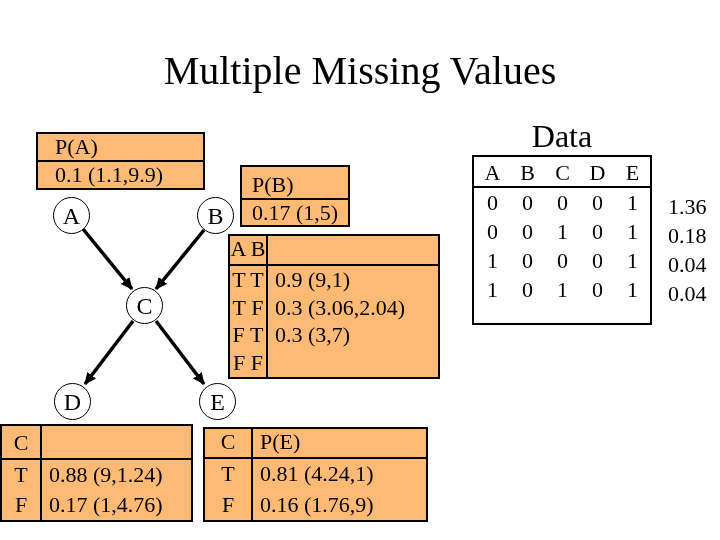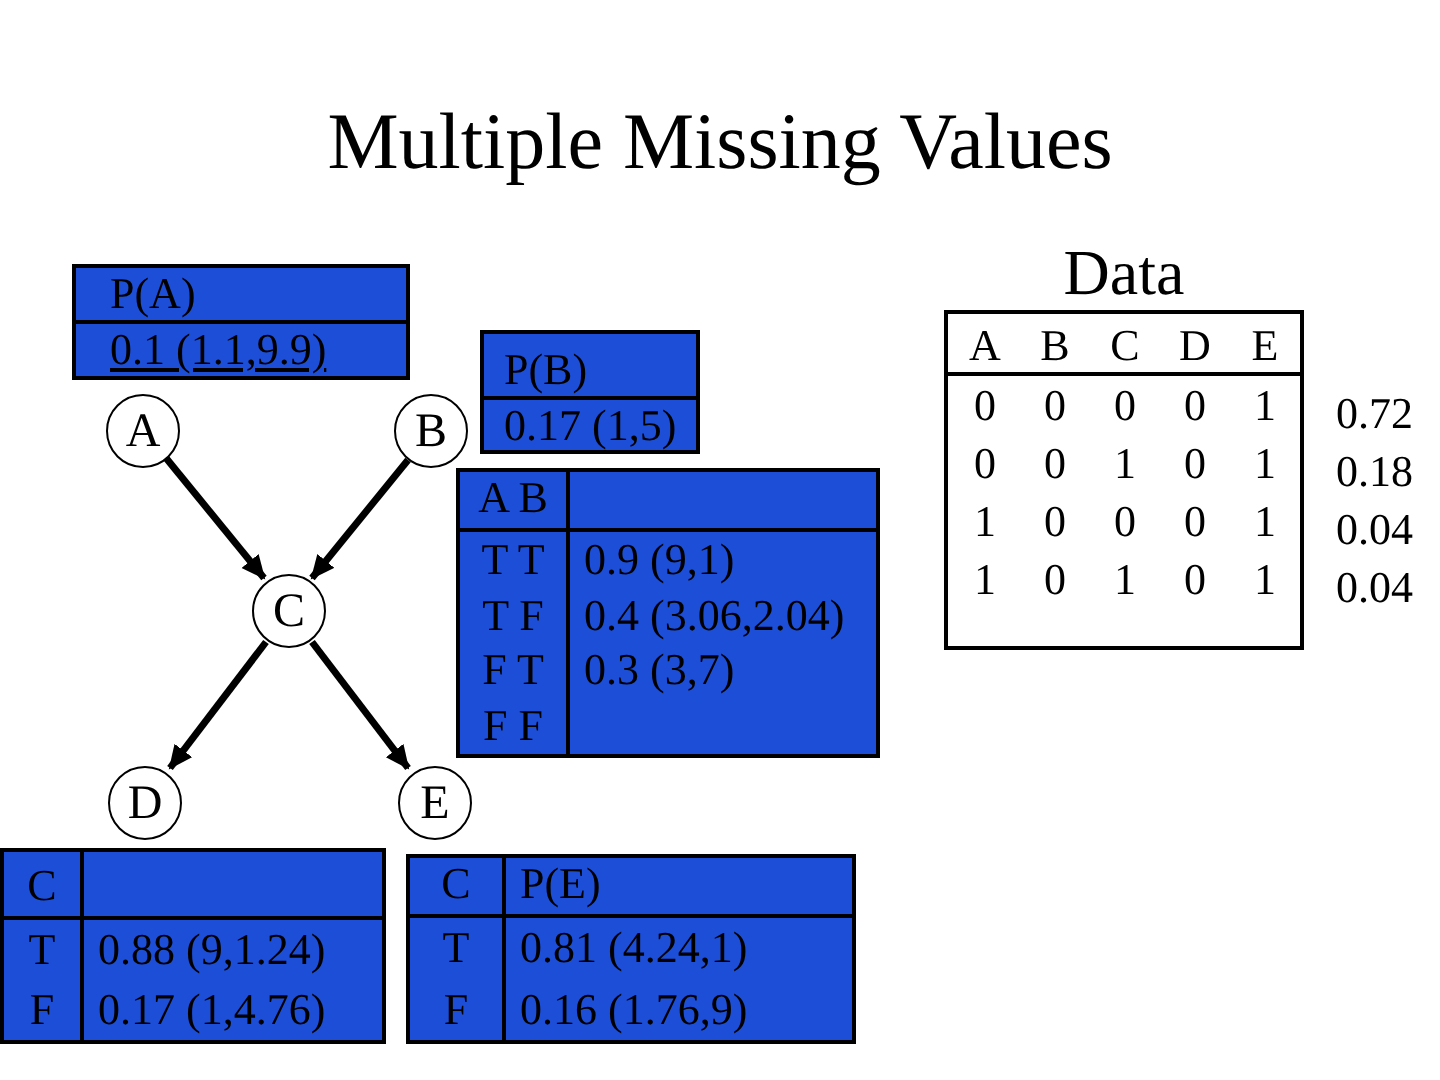--- a/index.html
+++ b/index.html
@@ -8,41 +8,41 @@
     font-family:"Liberation Serif", serif; color:#000; overflow:hidden;margin-top:12px;
   }
   * { box-sizing:border-box; }
 
   .title {
     position:absolute; left:0; top:36px; width:720px;
     text-align:center; font-size:40px; line-height:1.15; white-space:nowrap;
   }
 
   
-  .tbl { position:absolute; border:2px solid #000; display:flex; flex-direction:column; font-size:22px; background:#1d4ed8; }
+  .tbl { position:absolute; border:2px solid #000; display:flex; flex-direction:column; font-size:22px; background:#fdba74; }
   .trow { display:flex; flex:1; align-items:center; }
   .trow.bottomline { border-bottom:2px solid #000; }
   .cell-cond { height:100%; border-right:2px solid #000; display:flex; align-items:center; justify-content:center; flex:0 0 auto; }
   .cell-prob { height:100%; display:flex; align-items:center; padding-left:7px; flex:1; white-space:nowrap; }
   .bottom-align { align-items:flex-end !important; padding-bottom:2px; }
 
   
   .pa { left:36px; top:120px; width:169px; height:58px; }
   .pa .hrow { border-bottom:2px solid #000; flex:0 0 28px; padding-left:17px; }
-  .pa .vrow { padding-left:17px;text-decoration:underline; }
+  .pa .vrow { padding-left:17px; }
   
   .pb { left:240px; top:153px; width:110px; height:62px; }
   .pb .hrow { border-bottom:2px solid #000; flex:0 0 33px; padding-left:10px; }
   .pb .vrow { padding-left:10px; }
   .hrow,.vrow { display:flex; align-items:flex-end; white-space:nowrap; }
   .vrow { align-items:center; }
 
   
   .pc { left:228px; top:222px; width:212px; height:145px; }
-  .pc .cell-cond { width:55px; }
+  .pc .cell-cond { width:38px; }
   
   .pd { left:0px; top:412px; width:193px; height:98px; }
   .pd .cell-cond { width:40px; }
   .pd .trow.bottomline { flex:0 0 34px; }
   
   .pe { left:203px; top:415px; width:225px; height:95px; }
   .pe .cell-cond { width:48px; }
   .pe .trow.bottomline { flex:0 0 28px; }
 
   
@@ -117,21 +117,21 @@
   <div class="tbl pc">
     <div class="trow bottomline">
       <div class="cell-cond bottom-align">A B</div>
     </div>
     <div class="trow">
       <div class="cell-cond">T T</div>
       <div class="cell-prob">0.9 (9,1)</div>
     </div>
     <div class="trow">
       <div class="cell-cond">T F</div>
-      <div class="cell-prob">0.4 (3.06,2.04)</div>
+      <div class="cell-prob">0.3 (3.06,2.04)</div>
     </div>
     <div class="trow">
       <div class="cell-cond">F T</div>
       <div class="cell-prob">0.3 (3,7)</div>
     </div>
     <div class="trow">
       <div class="cell-cond">F F</div>
     </div>
   </div>
 
@@ -198,19 +198,19 @@
     <div class="drow">
       <span>1</span>
       <span>0</span>
       <span>1</span>
       <span>0</span>
       <span>1</span>
     </div>
   </div>
 
   <div class="weights">
-    <div>0.72</div>
+    <div>1.36</div>
     <div>0.18</div>
     <div>0.04</div>
     <div>0.04</div>
   </div>
 
 </div>
 
 </body></html>

